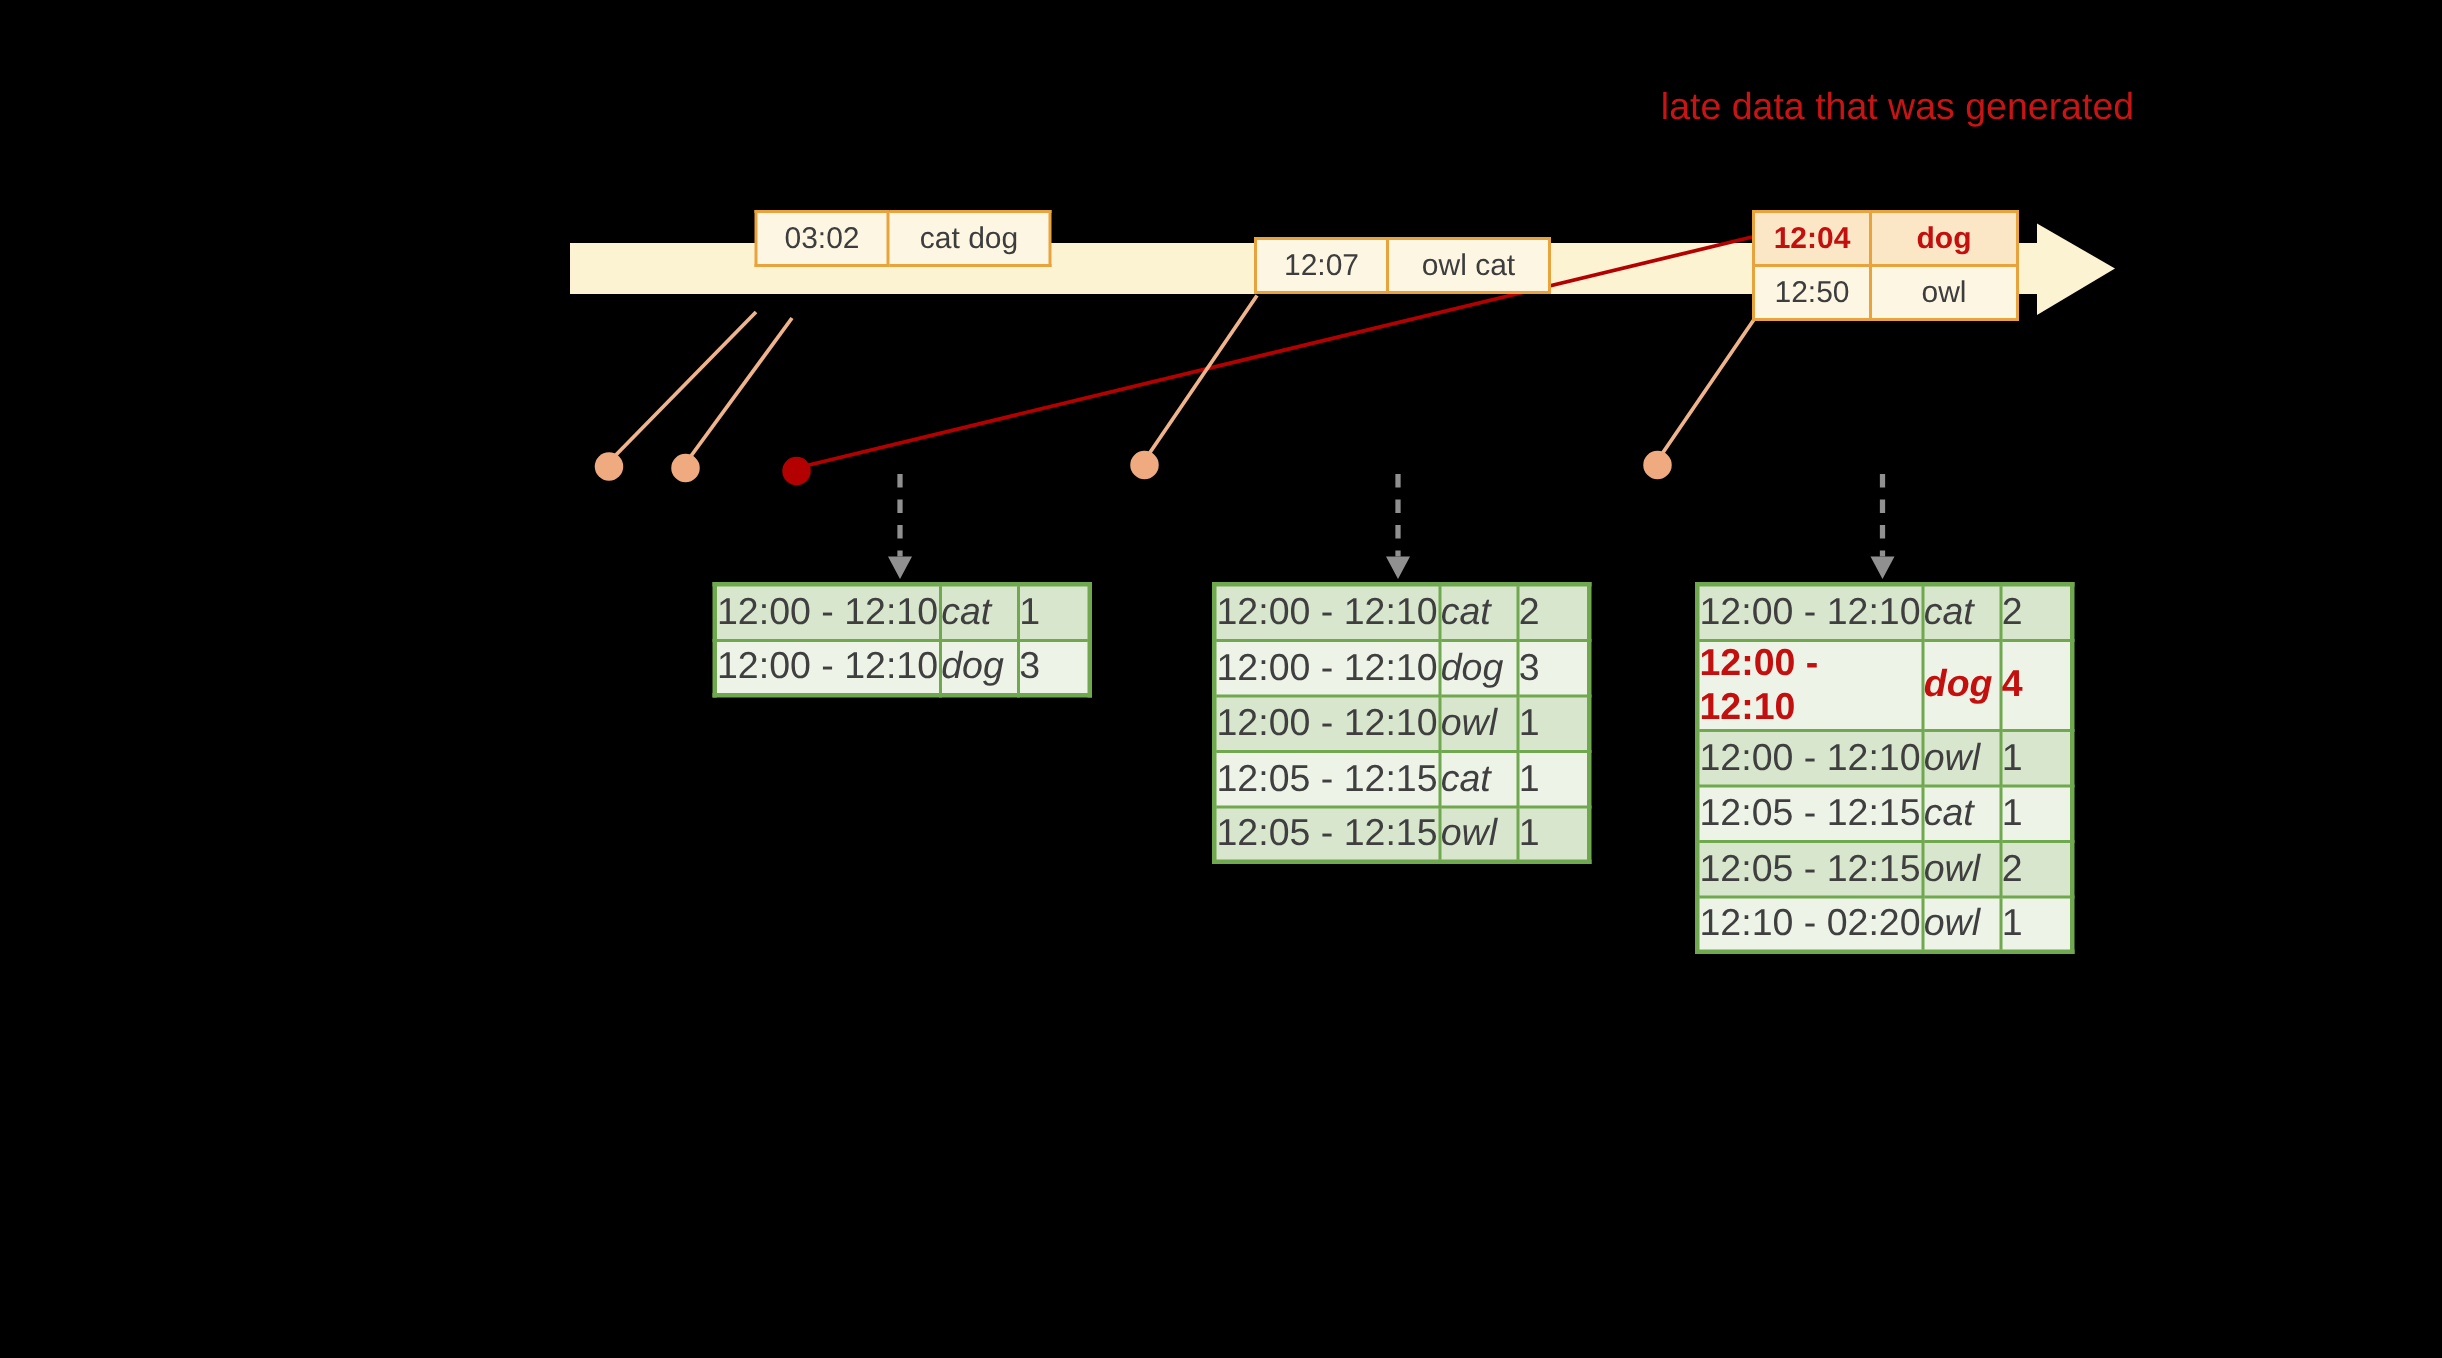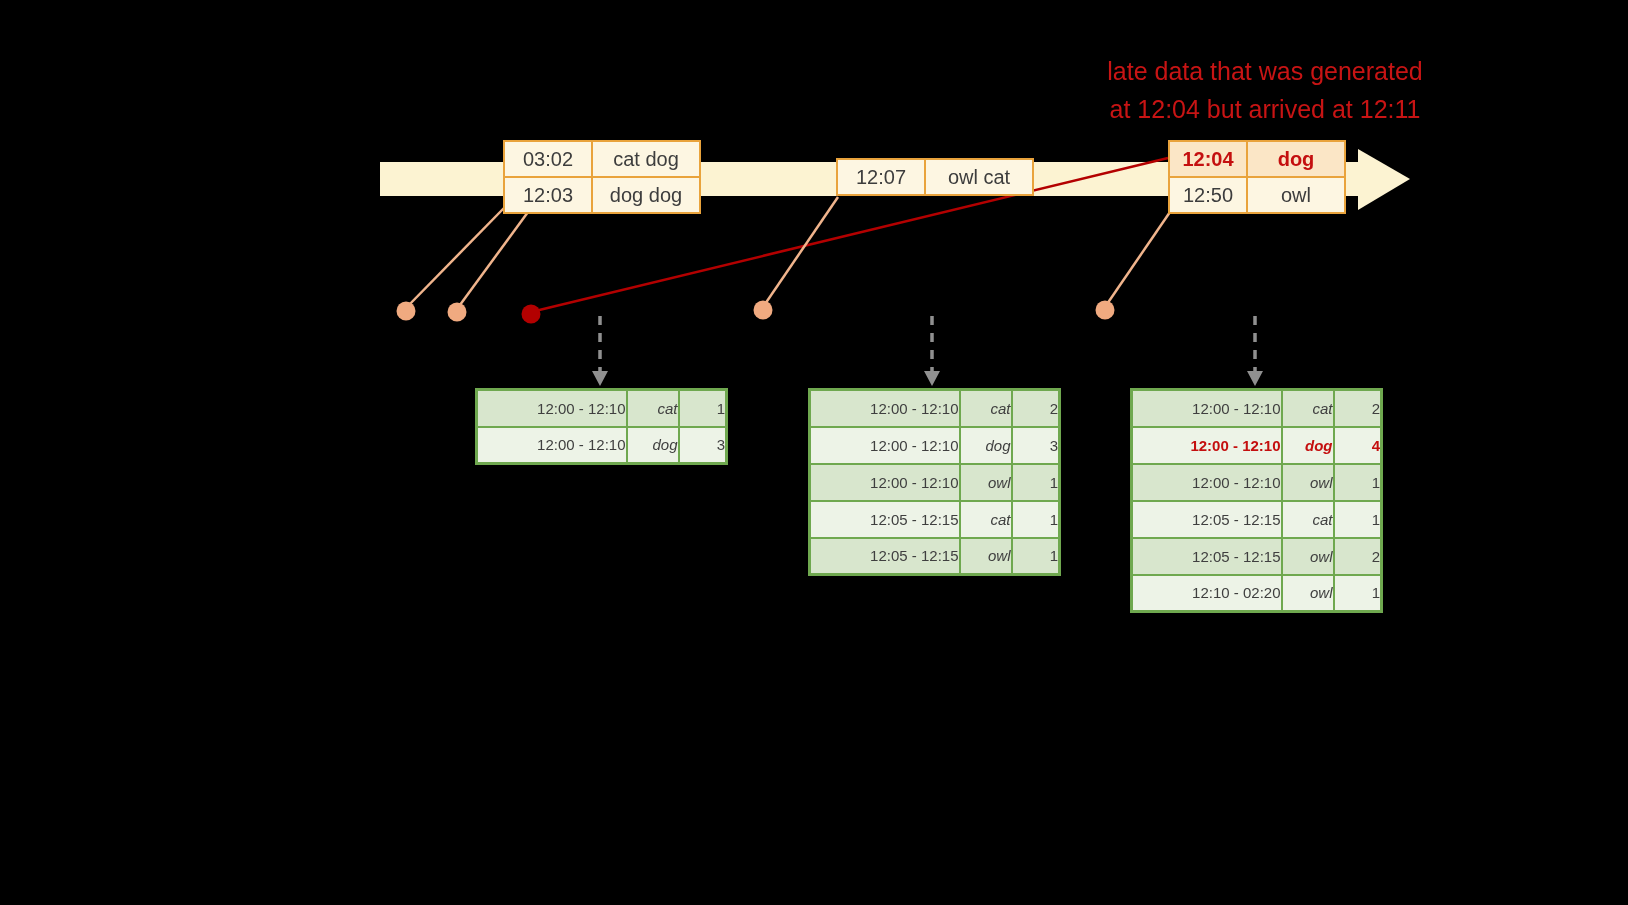--- a/index.html
+++ b/index.html
@@ -33,22 +33,22 @@
     background:#fbe6c6;
     color:#c40f0f;
     font-weight:bold;
   }
 
   
   .result-table { border:3px solid #6fa84f; }
   .result-table td {
     border:2px solid #6fa84f;
     color:#3f3f3f;
-    font-size:15px;
-    text-align:right;
+    font-size:25px;
+    text-align:left;
     height:37px;
     vertical-align:middle;
   }
   .result-table td.rw { width:150px; }
   .result-table td.wd { width:52px;font-style:italic; }
   .result-table td.ct { width:48px; }
   .result-table tr:nth-child(odd)  td { background:#d8e6cd; }
   .result-table tr:nth-child(even) td { background:#edf3e7; }
   .result-table tr.late td { color:#c40f0f; font-weight:bold; }
 
@@ -89,32 +89,27 @@
 
     <line x1="932" y1="316" x2="932" y2="371" stroke="#909090" stroke-width="3.5" stroke-dasharray="9 8"></line>
     <polygon points="924,371 940,371 932,386" fill="#909090"></polygon>
 
     <line x1="1255" y1="316" x2="1255" y2="371" stroke="#909090" stroke-width="3.5" stroke-dasharray="9 8"></line>
     <polygon points="1247,371 1263,371 1255,386" fill="#909090"></polygon>
   </svg>
 
   <div class="note" style="left:1035px; top:52px;">
     <div>late data that was generated</div>
-    <div>at 12:04 but arrived at 12:11</div>
   </div>
 
   <table class="event-table" style="left:503px; top:140px;">
     <tbody>
         <tr>
       <td class="ev-time">03:02</td>
       <td class="ev-words">cat dog</td>
-    </tr>
-    <tr>
-      <td class="ev-time">12:03</td>
-      <td class="ev-words">dog dog</td>
     </tr>
   </tbody>
     </table>
 
   <table class="event-table" style="left:836px; top:158px;">
     <tbody>
         <tr>
       <td class="ev-time">12:07</td>
       <td class="ev-words">owl cat</td>
     </tr>

